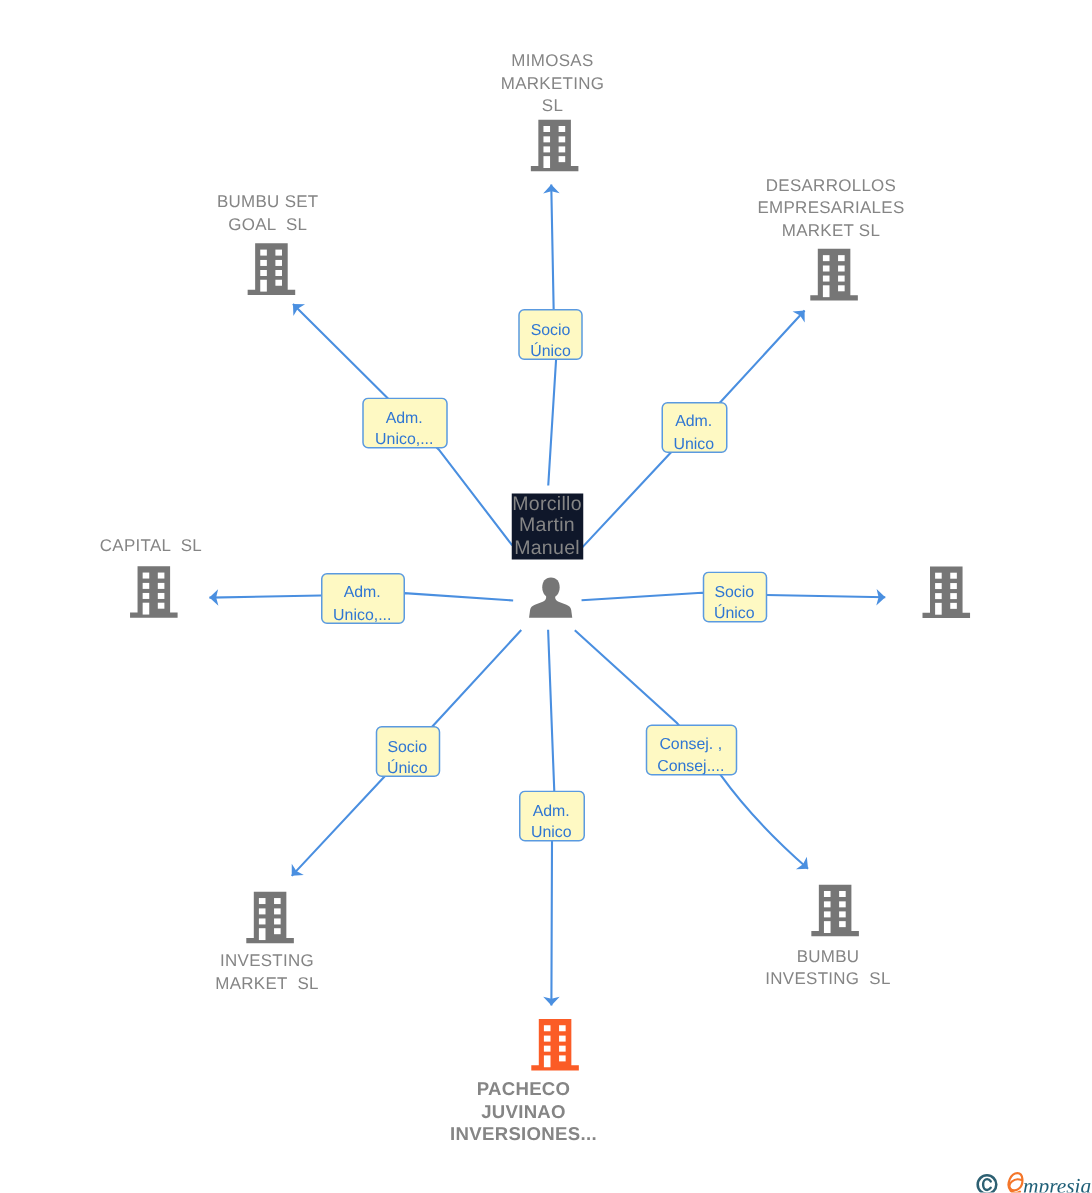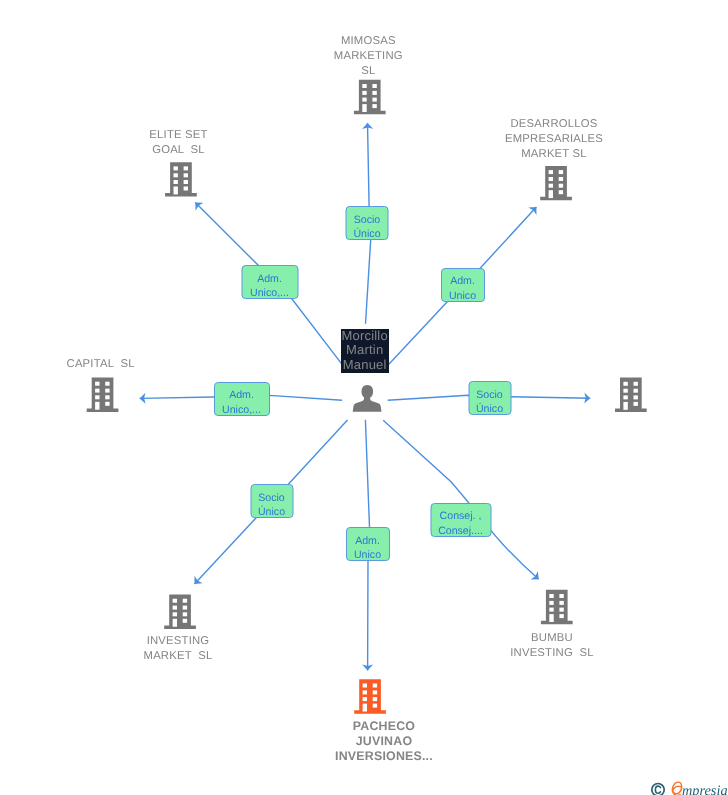--- a/index.html
+++ b/index.html
@@ -2,21 +2,21 @@
 <html><head>
 <meta charset="utf-8">
 <style>
   html,body{margin:0;padding:0;}
   body{width:728px;height:795px;background:#ffffff;font-family:"Liberation Sans",sans-serif;overflow:hidden;position:relative;-webkit-font-smoothing:antialiased;text-rendering:geometricPrecision;}
   #stage{position:absolute;left:0;top:0;width:728px;height:669px;}
   svg.layer{position:absolute;left:0;top:0;width:728px;height:795px;}
   .nlabel{position:absolute;color:#858585;font-size:11.3px;letter-spacing:0.2px;line-height:14.9px;white-space:pre-wrap;text-align:center;transform:translateX(-50%) translateZ(0);}
   .nlabel.strong{font-weight:bold;font-size:12.4px;line-height:15.2px;color:#858585;}
   .nlabel.centerlbl{font-size:13px;line-height:14.75px;background:#0f172a;}
-  .edge-label{position:absolute;box-sizing:border-box;border:1.35px solid #5a9ae0;border-radius:4px;background:#86efac;color:#2f76d3;font-size:10.6px;line-height:14.4px;text-align:center;white-space:pre-line;display:flex;align-items:center;justify-content:center;padding-top:8px;transform:translateX(-50%) translateZ(0);}
+  .edge-label{position:absolute;box-sizing:border-box;border:1.35px solid #5a9ae0;border-radius:4px;background:#fef9c3;color:#2f76d3;font-size:10.6px;line-height:14.4px;text-align:center;white-space:pre-line;display:flex;align-items:center;justify-content:center;padding-top:8px;transform:translateX(-50%) translateZ(0);}
   #logo{position:absolute;display:flex;align-items:baseline;}
 </style>
 </head>
 <body>
 
 <div id="stage">
 
   <svg class="layer" id="edges" viewBox="0 0 728 795">
       <g>
         <path d="M365.5 323.7L370.7 240L369.1 206L367.5 123" fill="none" stroke="#4a8fe0" stroke-width="1.4"></path>
@@ -142,50 +142,50 @@
       </g>
       <g>
         <path fill="#767676" d="M364.1 391.8l0 6.4c0 1.5 -0.9 2.5 -2.3 3.0l-5.2 1.9c-1.9 0.7 -2.9 1.7 -3.2 3.6l-0.7 5.1l28.8 0l-0.7 -5.1c-0.3 -1.9 -1.3 -2.9 -3.2 -3.6l-5.2 -1.9c-1.4 -0.5 -2.3 -1.5 -2.3 -3.0l0 -6.4 z"></path>
         <path fill="#767676" d="M367.3 385c-3.9 0 -5.8 2.9 -5.8 6.5c0 3.9 2.2 7.0 5.8 7.0c3.6 0 5.8 -3.1 5.8 -7.0c0 -3.6 -1.9 -6.5 -5.8 -6.5 z"></path>
       </g>
     </svg>
 
   <div class="nlabel" style="left:368.3px;top:34.3px;width:150px;">MIMOSAS
 MARKETING
 SL</div>
-  <div class="nlabel" style="left:178.5px;top:127.6px;width:150px;">ELITE SET
+  <div class="nlabel" style="left:178.5px;top:127.6px;width:150px;">BUMBU SET
 GOAL  SL</div>
   <div class="nlabel" style="left:554px;top:117.2px;width:150px;">DESARROLLOS
 EMPRESARIALES
 MARKET SL</div>
   <div class="nlabel" style="left:100.6px;top:357.4px;width:150px;">CAPITAL  SL</div>
   <div class="nlabel" style="left:178px;top:634.4px;width:150px;">INVESTING
 MARKET  SL</div>
   <div class="nlabel" style="left:552px;top:631.0px;width:150px;">BUMBU
 INVESTING  SL</div>
-  <div class="nlabel strong" style="left:384px;top:718.6px;width:150px;">PACHECO
+  <div class="nlabel strong" style="left:349px;top:718.6px;width:150px;">PACHECO
 JUVINAO
 INVERSIONES...</div>
   <div class="nlabel centerlbl" style="left:364.7px;top:328.6px;width:48px;padding-top:0px;">Morcillo
 Martin
 Manuel</div>
 
   <div class="edge-label" style="left:367px;top:206px;width:43px;height:34px;">Socio
 Único</div>
   <div class="edge-label" style="left:269.5px;top:265px;width:57px;height:34px;">Adm.
 Unico,...</div>
   <div class="edge-label" style="left:462.5px;top:267.5px;width:44px;height:34px;">Adm.
 Unico</div>
   <div class="edge-label" style="left:241.5px;top:381.5px;width:56px;height:34px;">Adm.
 Unico,...</div>
   <div class="edge-label" style="left:489.5px;top:381px;width:43px;height:34px;">Socio
 Único</div>
   <div class="edge-label" style="left:271.5px;top:484px;width:43px;height:34px;">Socio
 Único</div>
-  <div class="edge-label" style="left:460.5px;top:482.5px;width:61px;height:34px;margin-top:20px;">Consej. ,
+  <div class="edge-label" style="left:460.5px;top:482.5px;width:61px;height:34px;">Consej. ,
 Consej....</div>
   <div class="edge-label" style="left:367.5px;top:527px;width:44px;height:34px;">Adm.
 Unico</div>
 
   <div id="logo" style="left:649px;top:780px;">
     <svg width="79" height="18" viewBox="0 0 79 18" style="overflow:visible;">
       <g>
         <circle cx="9.0" cy="9.7" r="6.2" fill="none" stroke="#2d6072" stroke-width="1.7"></circle>
         <path d="M11.5 7.6 C10.9 6.6 10.1 6.1 9.1 6.1 C7.5 6.1 6.4 7.6 6.4 9.7 C6.4 11.8 7.5 13.3 9.1 13.3 C10.1 13.3 10.9 12.7 11.5 11.8" fill="none" stroke="#2d6072" stroke-width="1.6" stroke-linecap="round"></path>
       </g>

